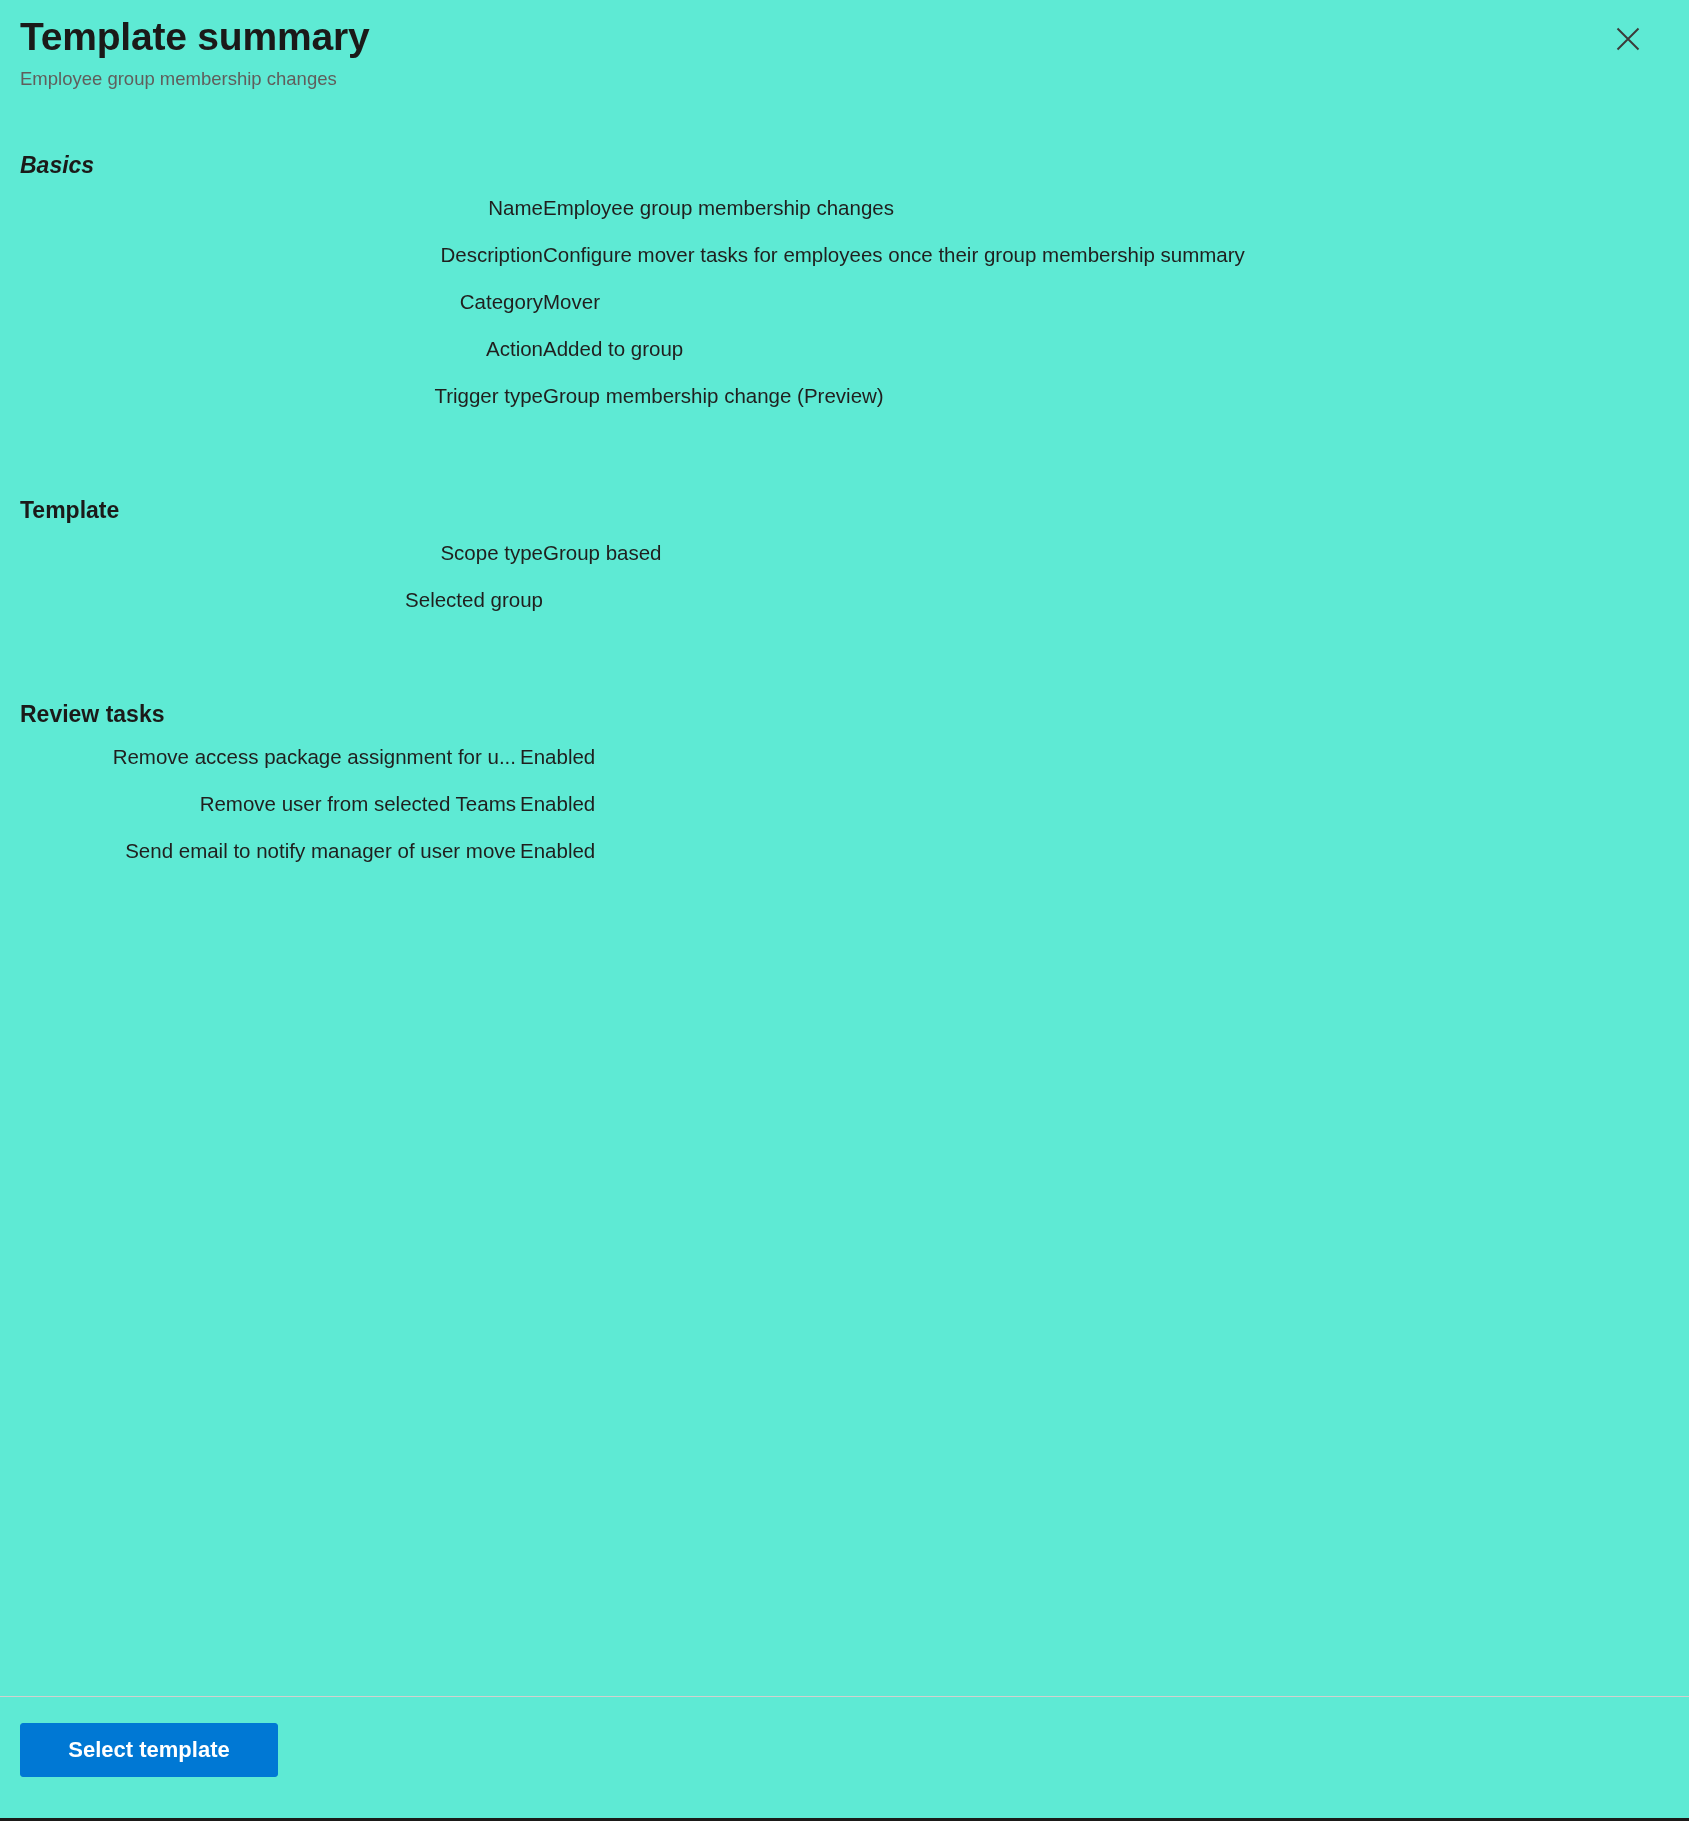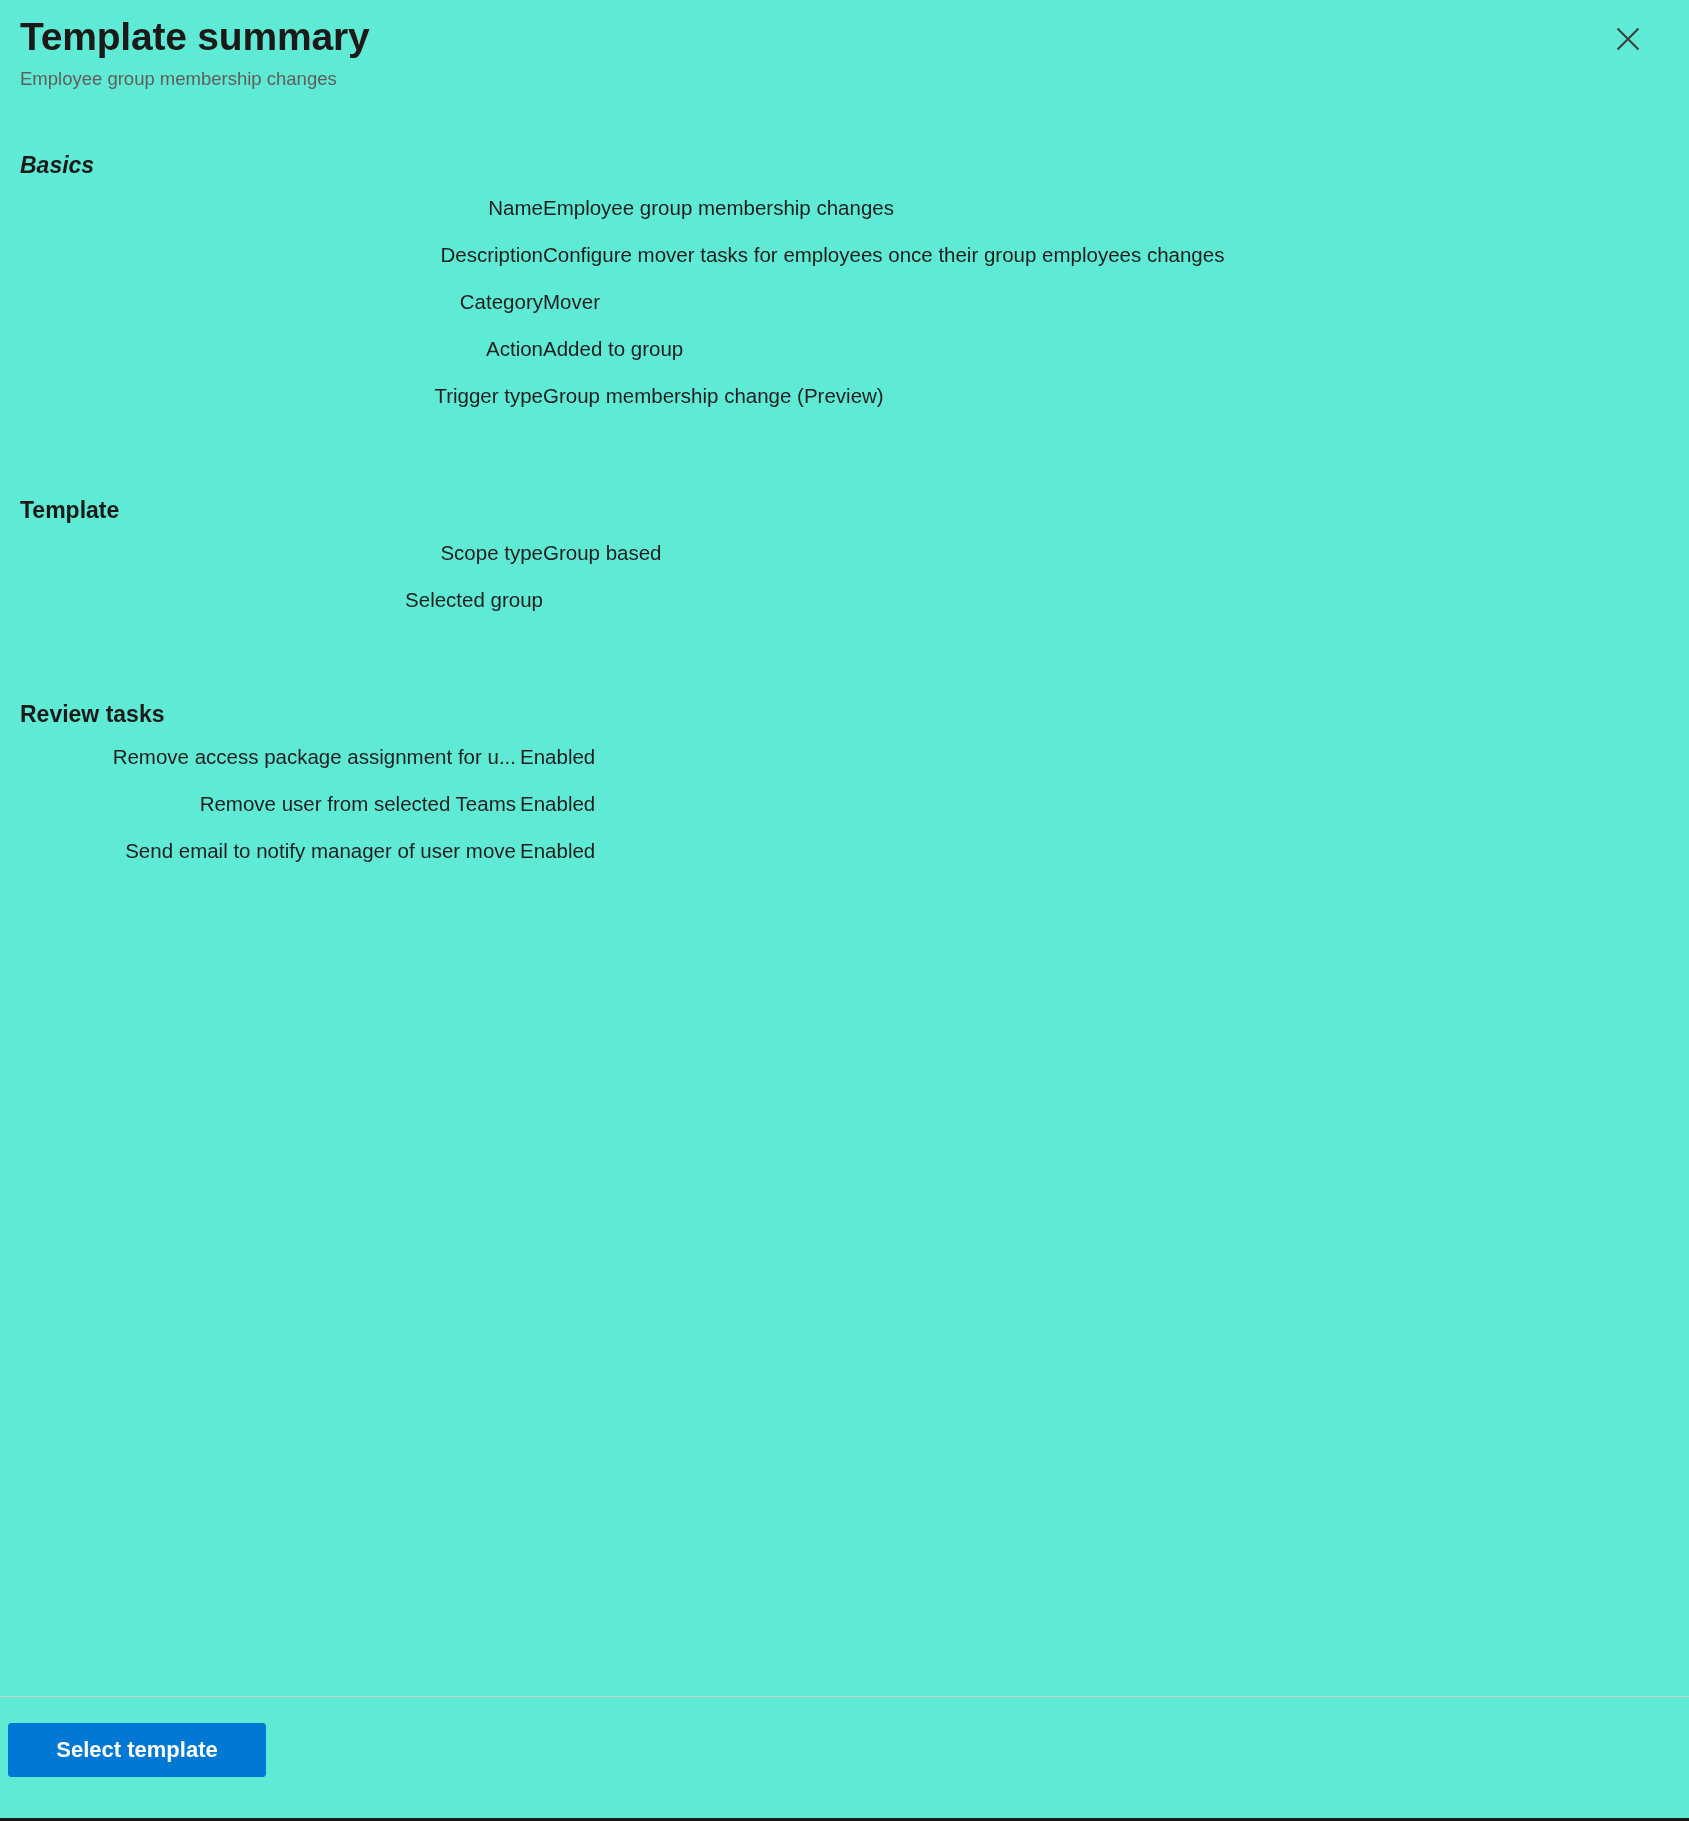--- a/index.html
+++ b/index.html
@@ -109,21 +109,21 @@
   .kv-row.tight .kv-key {
     flex: 0 0 500px;
     width: 500px;
     padding-right: 4px;
   }
 
   
   .footer {
     flex: 0 0 auto;
     border-top: 1px solid #d2d0ce;
-    padding: 26px 0 0 8px;
+    padding: 26px 0 0 20px;
     height: 122px;
   }
   .primary-btn {
     display: inline-flex;
     align-items: center;
     justify-content: center;
     min-width: 258px;
     height: 54px;
     padding: 0 22px;
     background: #0078d4;
@@ -155,21 +155,21 @@
 
     <div class="section">
       <h2 class="section-title">Basics</h2>
       <div class="kv-list">
         <div class="kv-row">
           <div class="kv-key">Name</div>
           <div class="kv-val">Employee group membership changes</div>
         </div>
         <div class="kv-row">
           <div class="kv-key">Description</div>
-          <div class="kv-val">Configure mover tasks for employees once their group employees changes</div>
+          <div class="kv-val">Configure mover tasks for employees once their group membership summary</div>
         </div>
         <div class="kv-row">
           <div class="kv-key">Category</div>
           <div class="kv-val">Mover</div>
         </div>
         <div class="kv-row">
           <div class="kv-key">Action</div>
           <div class="kv-val">Added to group</div>
         </div>
         <div class="kv-row">

